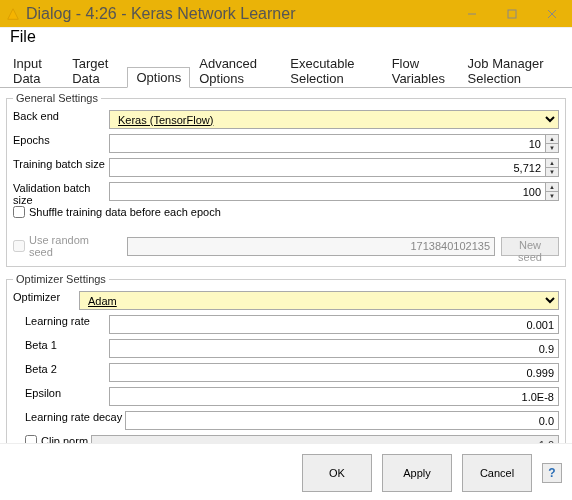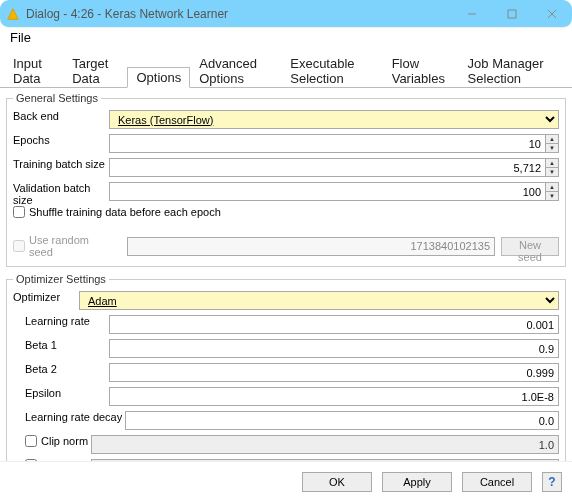--- a/index.html
+++ b/index.html
@@ -12,38 +12,37 @@
     width: 572px;
     height: 500px;
     overflow: hidden;
   }
   
   .titlebar {
     height: 28px;
     display: flex;
     align-items: center;
     padding: 0 0 0 6px;
-    background: #7dd3fc;
+    background: #eab308;
     color: #555;
-    font-size: 12px;
+    font-size: 16px;
     border-bottom: 1px solid #f0f0f0;
-    border-radius: 9px;
   }
   .titlebar .logo {
     width: 14px; height: 14px; margin-right: 6px;
   }
   .titlebar .title { flex: 1; }
   .winbtns { display: flex; }
   .winbtn {
     width: 40px; height: 28px; display:flex; align-items:center; justify-content:center;
     color:#888;
   }
   .winbtn svg { width:10px; height:10px; }
   
-  .menubar { height: 18px; padding: 0 4px; display:flex; align-items:center; font-size:13px; }
+  .menubar { height: 18px; padding: 0 4px; display:flex; align-items:center; font-size:16px; }
   .menuitem { padding: 1px 6px; }
   
   .tabstrip {
     display:flex; align-items:flex-end;
     padding: 6px 4px 0 4px;
     border-bottom: 1px solid #bbb;
     gap: 0;
   }
   .tab {
     padding: 2px 8px;
@@ -127,21 +126,21 @@
   }
   
   .buttonbar {
     display:flex; justify-content:flex-end; align-items:center;
     padding: 10px 10px 8px 0; gap:10px;
     border-top:1px solid #eee;
     position:absolute; bottom:0; left:0; right:0;
     background:#fff;
   }
   .buttonbar button {
-    width:70px; height:20px; font-size:11px;
+    width:70px; height:38px; font-size:11px;
     border:1px solid #aaa; background:#eee;
   }
   .helpbtn {
     width:20px; height:20px; border:1px solid #aaa; background:#eee;
     display:inline-flex; align-items:center; justify-content:center;
     color:#2a6db5; font-weight:bold; font-size:12px;
   }
   .ralign { text-align:right; }
 </style>
 </head>

